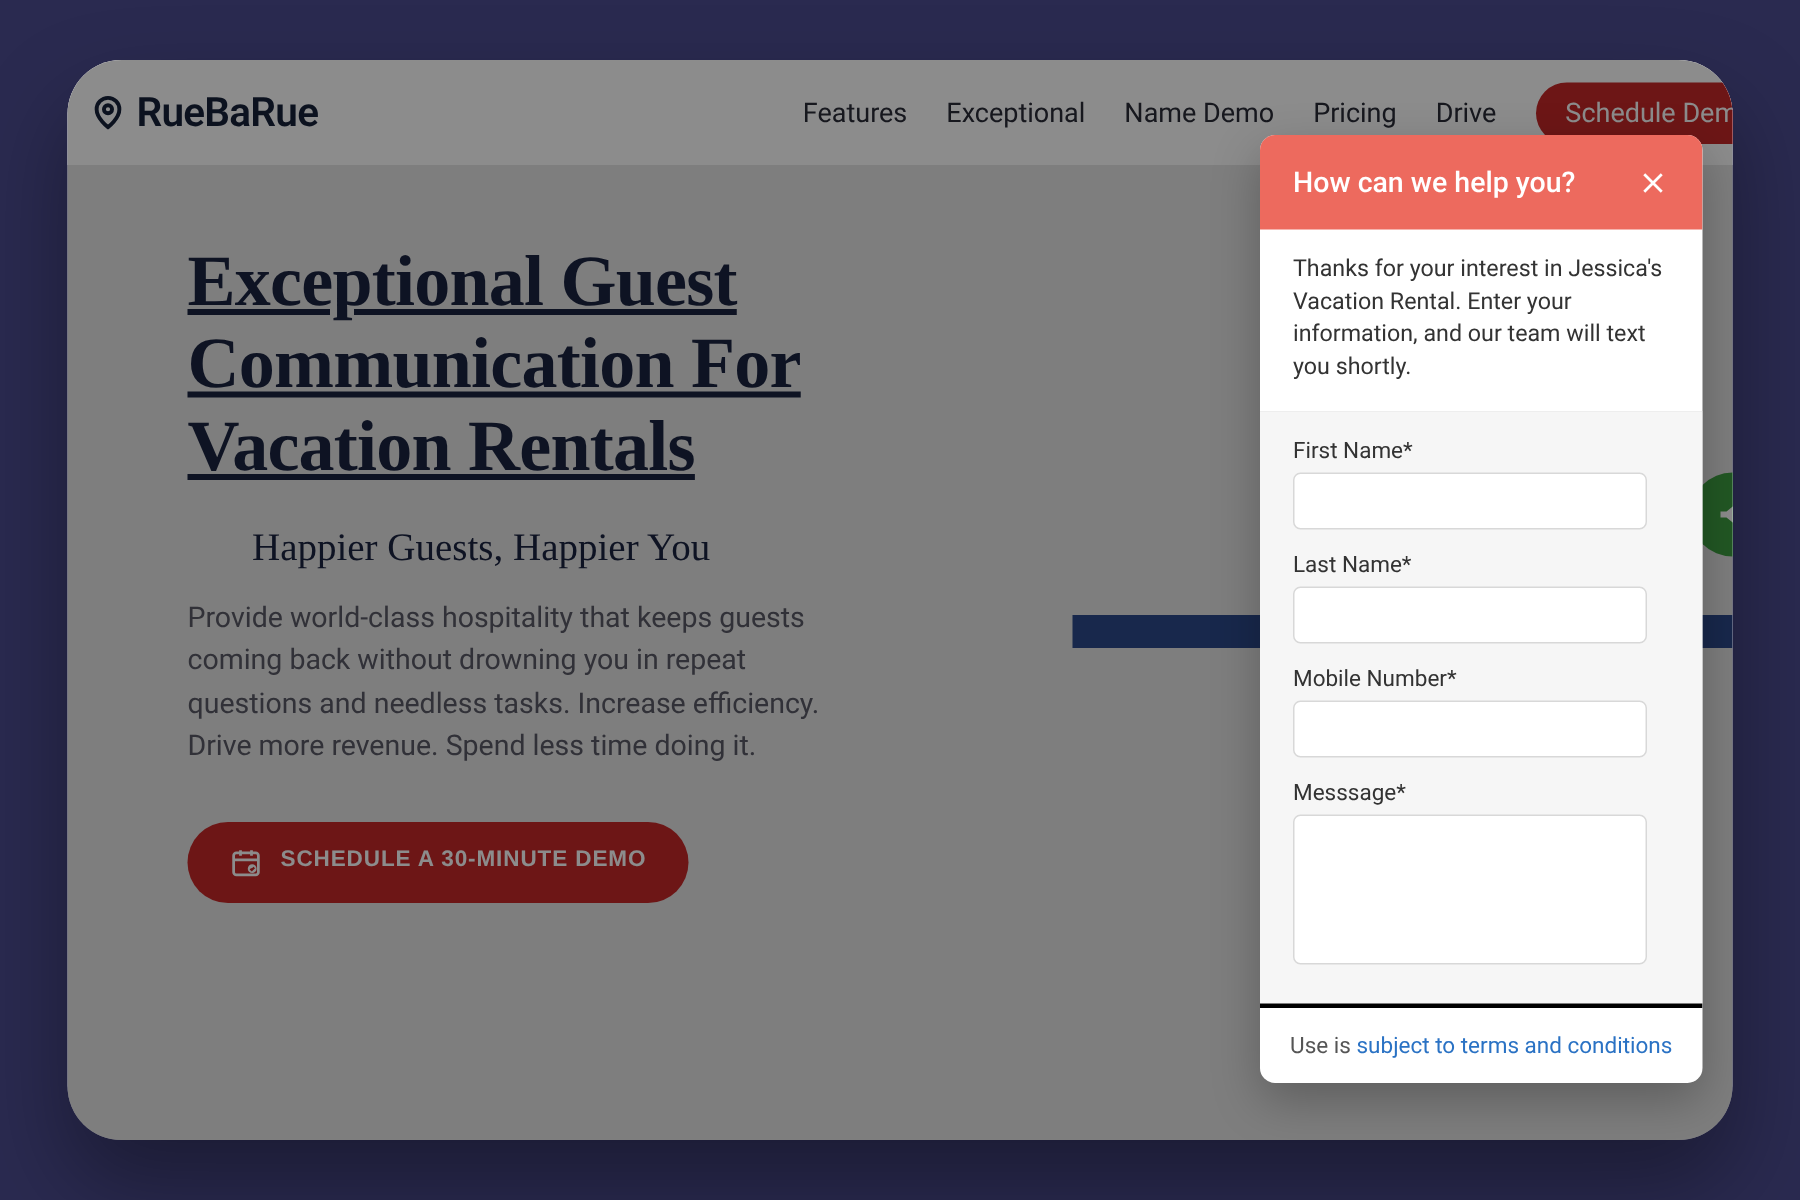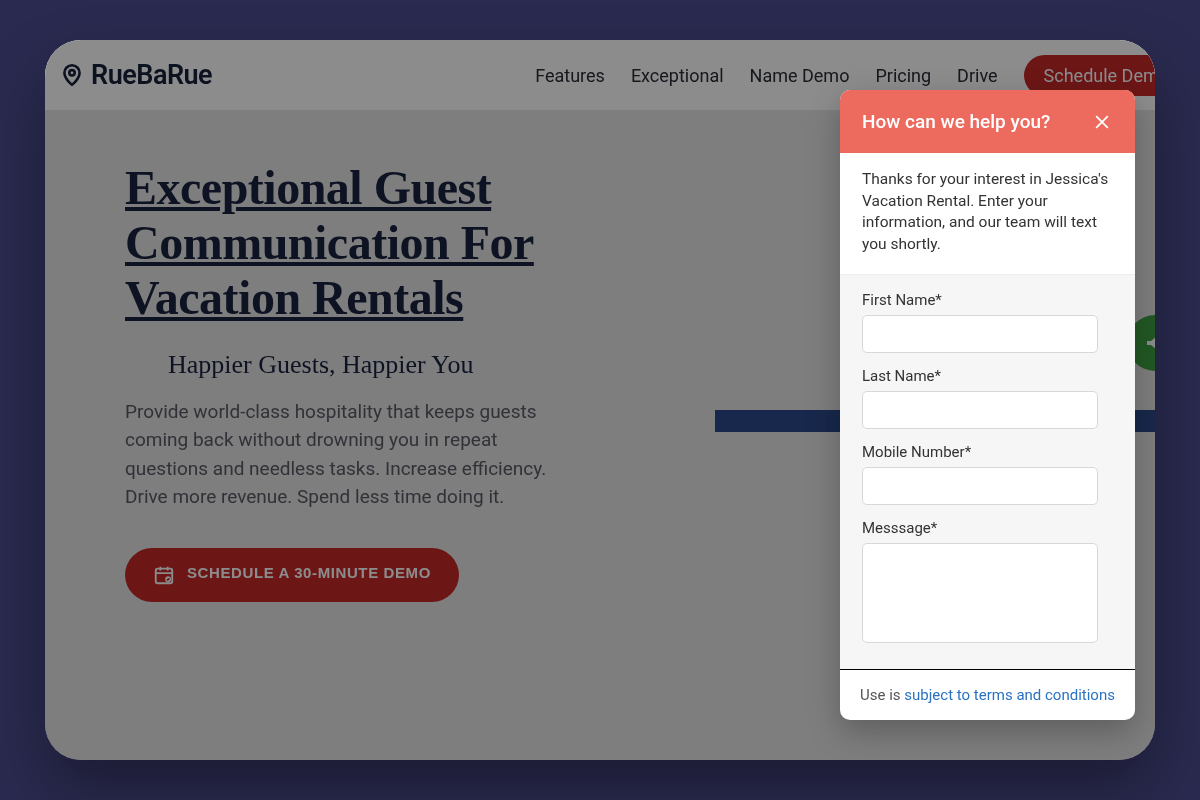--- a/index.html
+++ b/index.html
@@ -181,21 +181,21 @@
     background: #ed6a5e;
     color: #fff;
     border: none;
     border-radius: 6px;
     padding: 12px 30px;
     font-size: 16px;
     letter-spacing: .5px;
     cursor: pointer;
   }
   .chat-foot {
-    border-top: 1px solid #000000;
+    border-top: 3px solid #000000;
     padding: 16px;
     text-align: center;
     font-size: 15px;
     color: #555;
   }
   .chat-foot a { color: #2a72c4; text-decoration: none; cursor: pointer; }
 </style>
 </head>
 <body>
 

